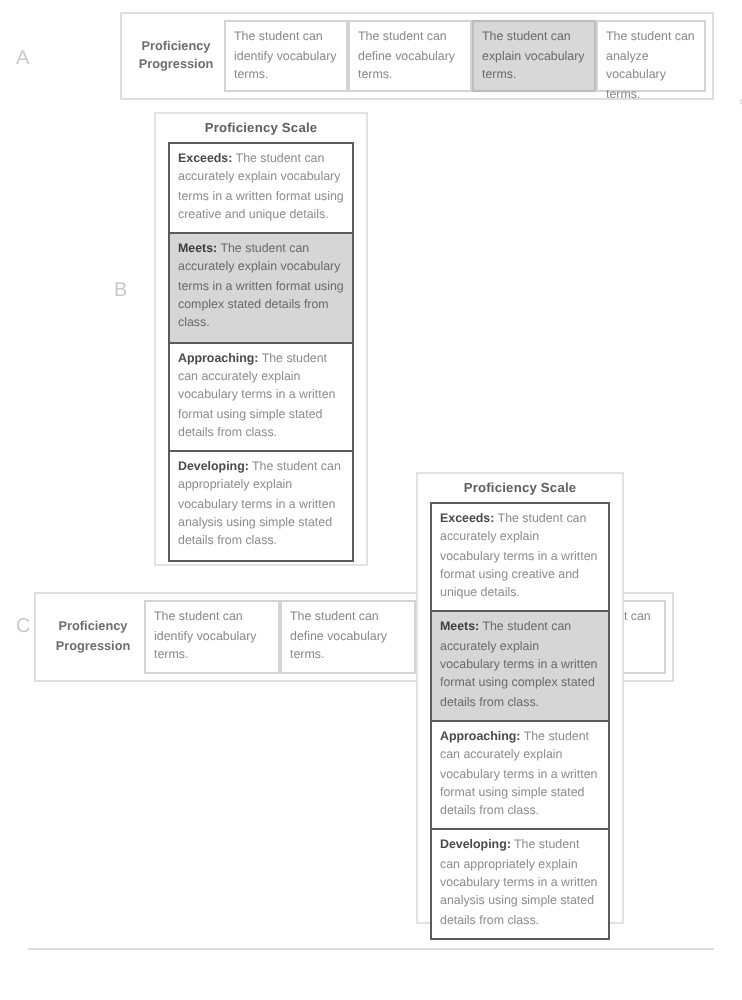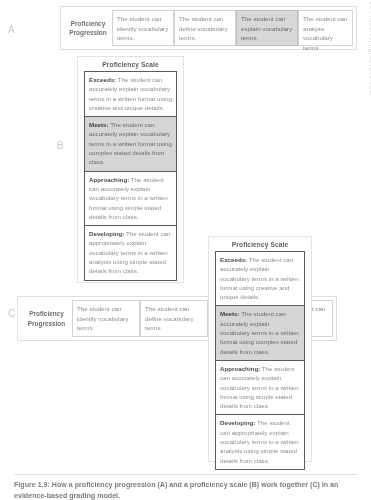--- a/index.html
+++ b/index.html
@@ -185,15 +185,14 @@
       </div>
       <div class="scale-row">
         <span class="lvl">Developing:</span><span> The student can appropriately explain vocabulary terms in a written analysis using simple stated details from class.</span>
       </div>
     </div>
   </div>
 
   <div class="copyright">© 2017, 2025 by Solution Tree Press. All rights reserved.</div>
 
   <div class="caption-rule"></div>
-  <div class="caption">Figure 1.9: How a proficiency progression (A) and a proficiency scale (B) work together (C) in an evidence-based grading model.</div>
 
 </div>
 
 </body></html>

